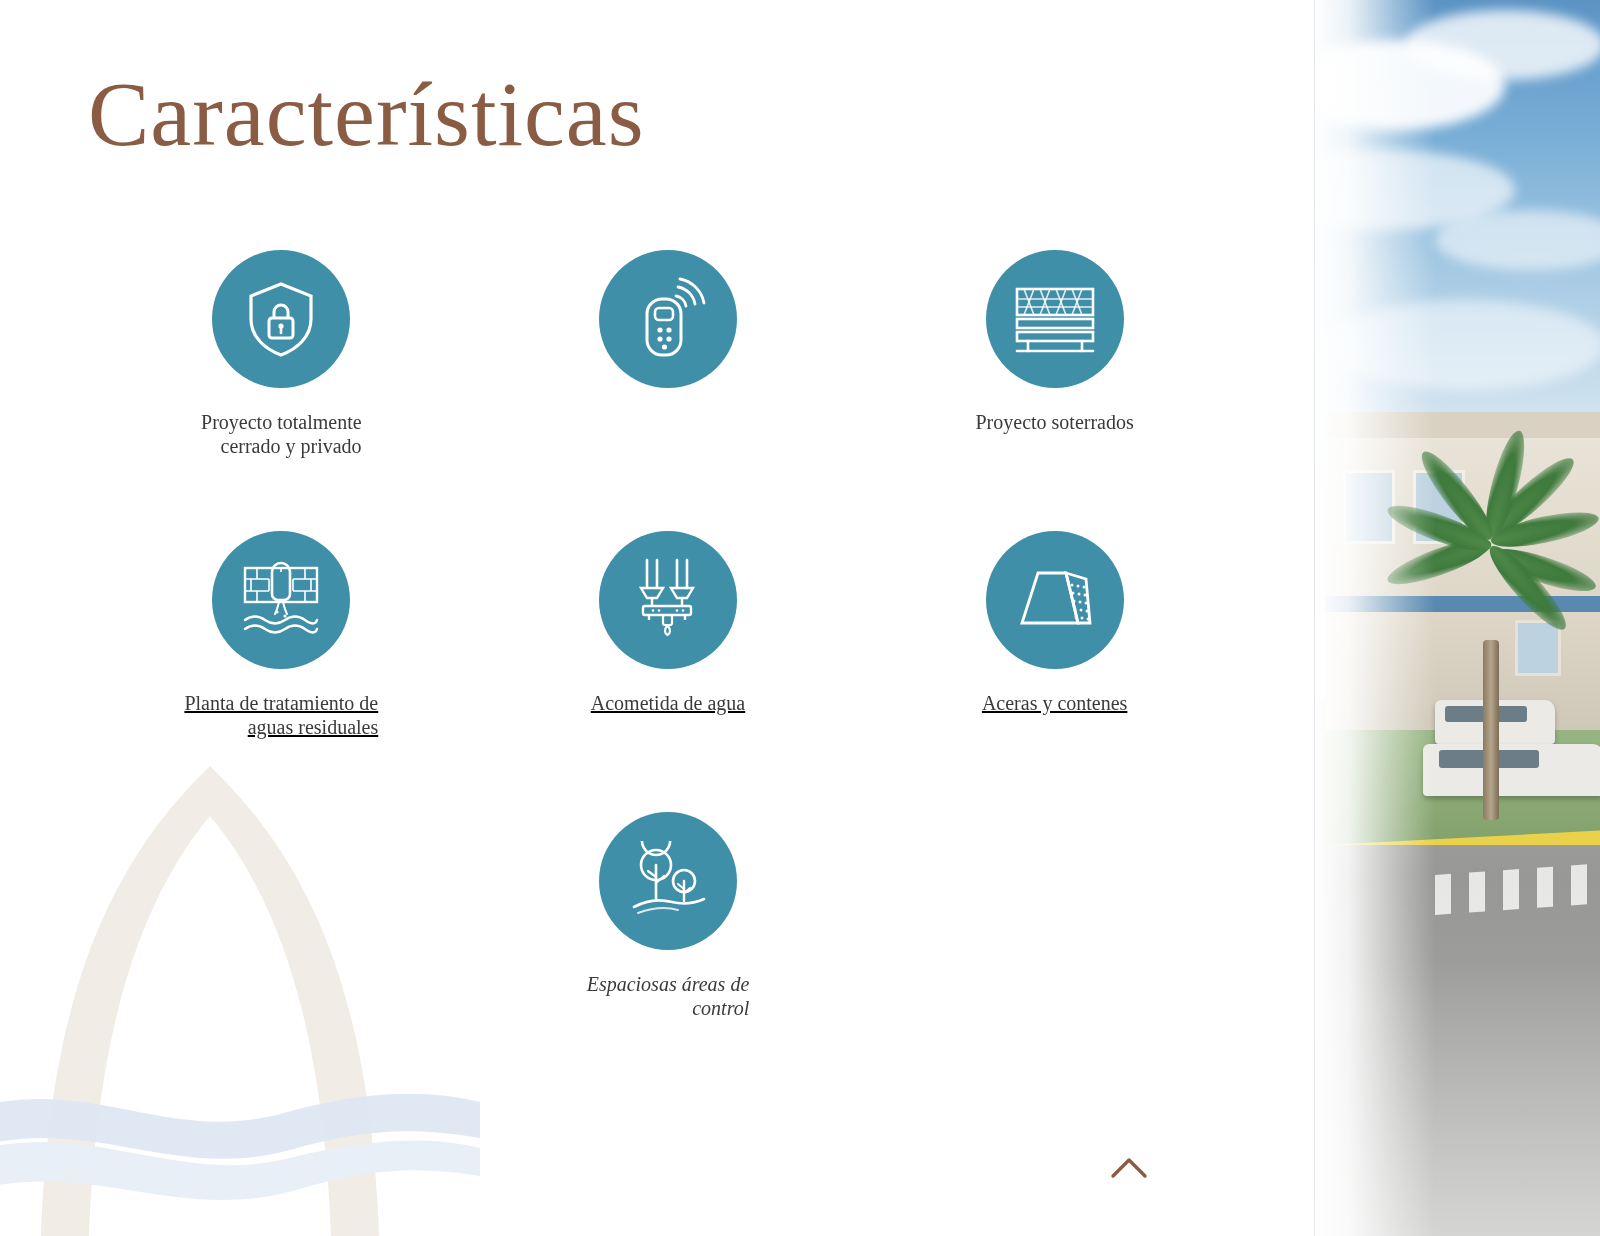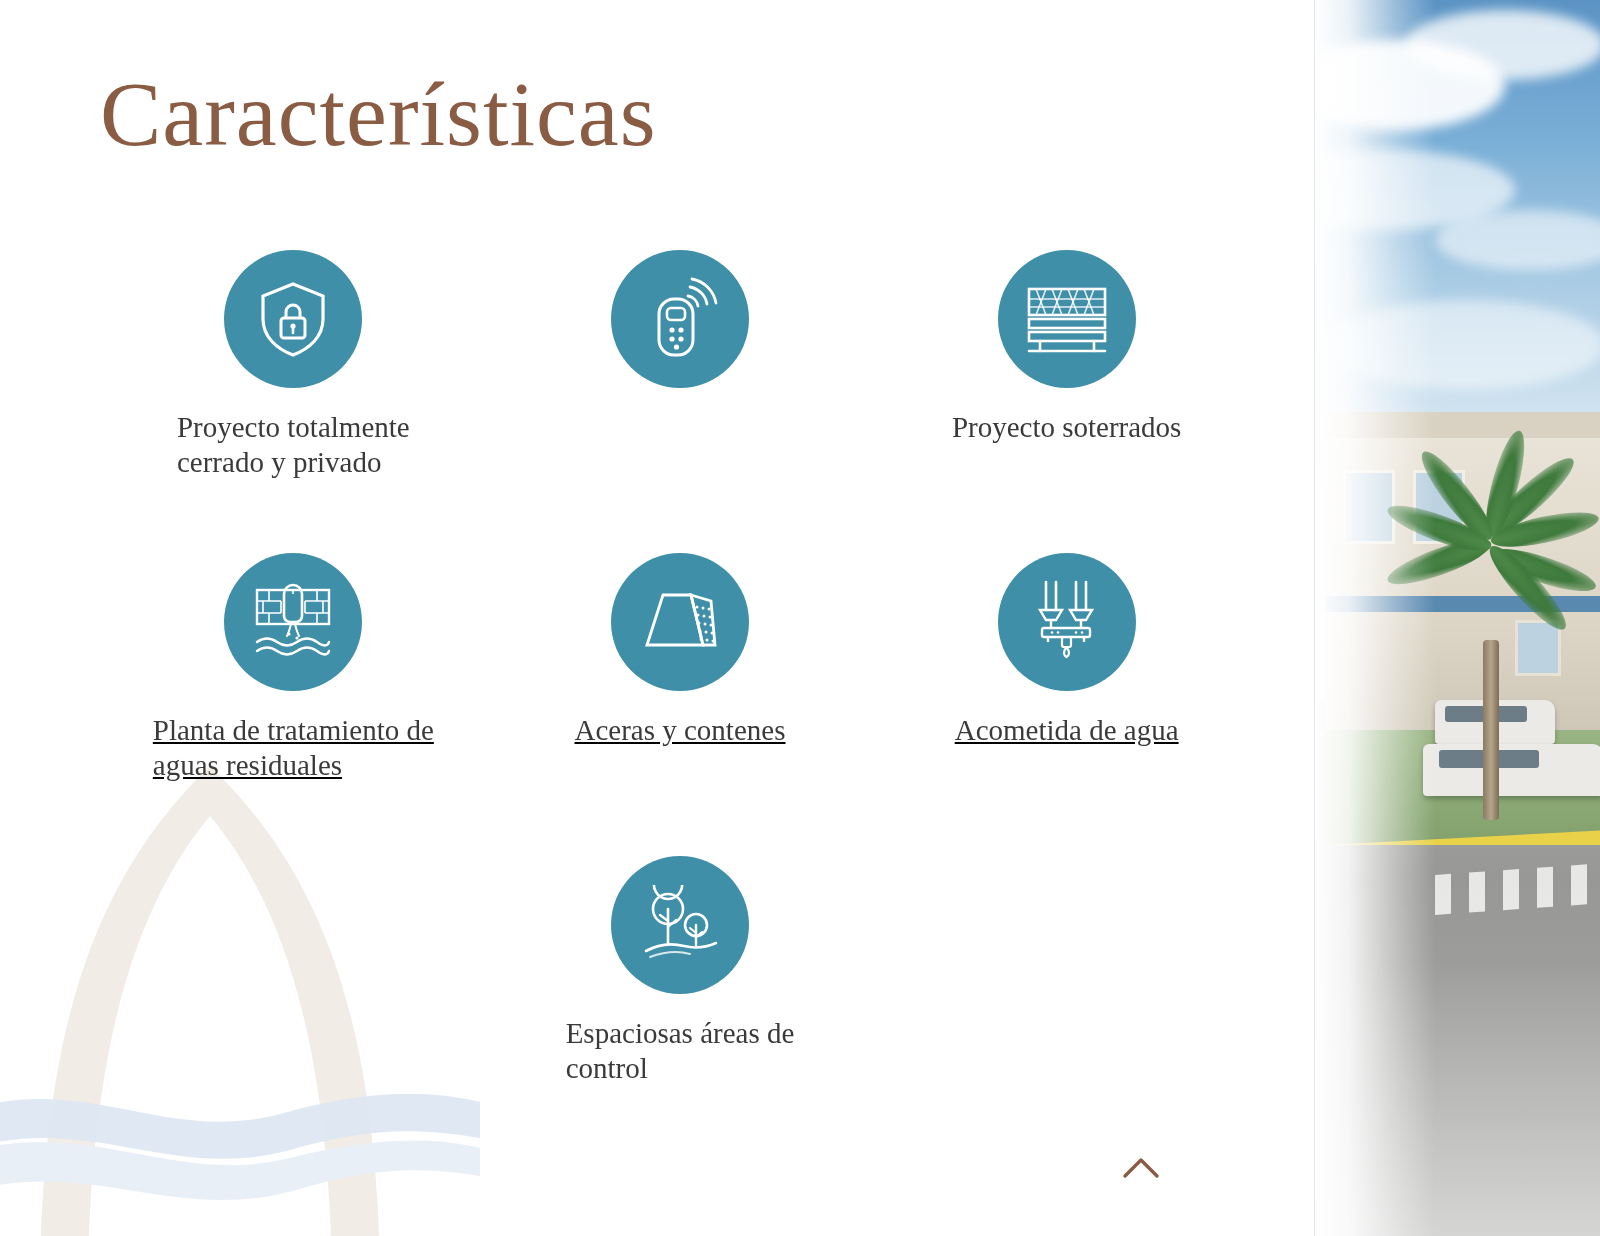--- a/index.html
+++ b/index.html
@@ -115,21 +115,21 @@
     background: linear-gradient(0deg, rgba(255,255,255,0.55) 0%, rgba(255,255,255,0) 100%);
   }
   .strip-divider {
     position: absolute; right: 285px; top: 0; width: 1px; height: 1236px;
     background: #e3e7ea;
   }
 
   
   .content {
     position: absolute;
-    left: 12px; top: 0;
+    left: 0; top: 0;
     width: 1165px;
     height: 1236px;
   }
   .title {
     position: absolute;
     left: 88px;
     top: 66px;
     font-family: "Liberation Serif", serif;
     font-size: 92px;
     line-height: 1.05;
@@ -161,30 +161,30 @@
     height: 138px;
     border-radius: 50%;
     background: #3f8fa8;
     display: flex;
     align-items: center;
     justify-content: center;
     margin-bottom: 22px;
   }
   .badge svg { display: block; }
   .caption {
-    text-align: left;
+    text-align: right;
     color: #3a3a3a;
-    font-size: 29px;
+    font-size: 20px;
     line-height: 1.22;
     font-family: "Liberation Serif", serif;
     max-width: 300px;
   }
 
   .row-2 { margin-top: 72px; text-decoration: underline; }
-  .row-3 { margin-top: 72px; }
+  .row-3 { margin-top: 72px; font-style: italic; }
 
   .scroll-top {
     position: absolute;
     left: 1105px;
     top: 1148px;
     width: 48px;
     height: 40px;
     display: flex;
     align-items: center;
     justify-content: center;
@@ -326,20 +326,42 @@
               <path d="M40 42 q-2 8 -4 12 M44 42 q2 8 4 12" stroke="#ffffff" stroke-width="2" stroke-linecap="round"></path>
               <circle cx="38" cy="52" r="1.6" fill="#ffffff"></circle>
               <circle cx="46" cy="56" r="1.6" fill="#ffffff"></circle>
               <path d="M6 60 q10 -7 20 0 t20 0 t20 0 t12 0" stroke="#ffffff" stroke-width="2.4" fill="none" stroke-linecap="round"></path>
               <path d="M6 69 q10 -7 20 0 t20 0 t20 0 t12 0" stroke="#ffffff" stroke-width="2.4" fill="none" stroke-linecap="round"></path>
             </svg>
           </div>
           <div class="caption">
             <span>Planta de tratamiento de</span><br>
             <span>aguas residuales</span>
+          </div>
+        </div>
+
+        <div class="cell">
+          <div class="badge">
+            <svg width="90" height="84" viewBox="0 0 90 84" fill="none">
+              <path d="M24 2 V30 M34 2 V30 M54 2 V30 M64 2 V30" stroke="#ffffff" stroke-width="2.6" stroke-linecap="round"></path>
+              <path d="M18 30 H40 L34 40 H24 Z" stroke="#ffffff" stroke-width="2.4" fill="none"></path>
+              <path d="M48 30 H70 L64 40 H54 Z" stroke="#ffffff" stroke-width="2.4" fill="none"></path>
+              <path d="M29 40 V48 M59 40 V48" stroke="#ffffff" stroke-width="2.4"></path>
+              <rect x="20" y="48" width="48" height="9" rx="2" stroke="#ffffff" stroke-width="2.4" fill="none"></rect>
+              <path d="M26 57 V62 M62 57 V62" stroke="#ffffff" stroke-width="2.4"></path>
+              <rect x="40" y="57" width="9" height="10" rx="2" stroke="#ffffff" stroke-width="2.2" fill="none"></rect>
+              <path d="M44.5 67 q-5 7 0 10 q5 -3 0 -10" stroke="#ffffff" stroke-width="2.2" fill="none"></path>
+              <circle cx="30" cy="52.5" r="1.3" fill="#ffffff"></circle>
+              <circle cx="36" cy="52.5" r="1.3" fill="#ffffff"></circle>
+              <circle cx="54" cy="52.5" r="1.3" fill="#ffffff"></circle>
+              <circle cx="60" cy="52.5" r="1.3" fill="#ffffff"></circle>
+            </svg>
+          </div>
+          <div class="caption">
+            <span>Acometida de agua</span>
           </div>
         </div>
 
         <div class="cell">
           <div class="badge">
             <svg width="86" height="70" viewBox="0 0 86 70" fill="none">
               <path d="M10 58 L26 8 H54 L66 58 Z" stroke="#ffffff" stroke-width="2.8" fill="none"></path>
               <path d="M54 8 L74 14 L78 58 L66 58 Z" stroke="#ffffff" stroke-width="2.8" fill="none"></path>
               <g fill="#ffffff" opacity=".95">
                 <circle cx="60" cy="20" r="1.5"></circle>
@@ -358,42 +380,20 @@
                   <circle cx="70" cy="53" r="1.5"></circle>
                   <circle cx="76" cy="54" r="1.5"></circle>
               </g>
             </svg>
           </div>
           <div class="caption">
             <span>Aceras y contenes</span>
           </div>
         </div>
 
-        <div class="cell">
-          <div class="badge">
-            <svg width="90" height="84" viewBox="0 0 90 84" fill="none">
-              <path d="M24 2 V30 M34 2 V30 M54 2 V30 M64 2 V30" stroke="#ffffff" stroke-width="2.6" stroke-linecap="round"></path>
-              <path d="M18 30 H40 L34 40 H24 Z" stroke="#ffffff" stroke-width="2.4" fill="none"></path>
-              <path d="M48 30 H70 L64 40 H54 Z" stroke="#ffffff" stroke-width="2.4" fill="none"></path>
-              <path d="M29 40 V48 M59 40 V48" stroke="#ffffff" stroke-width="2.4"></path>
-              <rect x="20" y="48" width="48" height="9" rx="2" stroke="#ffffff" stroke-width="2.4" fill="none"></rect>
-              <path d="M26 57 V62 M62 57 V62" stroke="#ffffff" stroke-width="2.4"></path>
-              <rect x="40" y="57" width="9" height="10" rx="2" stroke="#ffffff" stroke-width="2.2" fill="none"></rect>
-              <path d="M44.5 67 q-5 7 0 10 q5 -3 0 -10" stroke="#ffffff" stroke-width="2.2" fill="none"></path>
-              <circle cx="30" cy="52.5" r="1.3" fill="#ffffff"></circle>
-              <circle cx="36" cy="52.5" r="1.3" fill="#ffffff"></circle>
-              <circle cx="54" cy="52.5" r="1.3" fill="#ffffff"></circle>
-              <circle cx="60" cy="52.5" r="1.3" fill="#ffffff"></circle>
-            </svg>
-          </div>
-          <div class="caption">
-            <span>Acometida de agua</span>
-          </div>
-        </div>
-
       </div>
 
       <div class="row row-3">
 
         <div class="cell empty"></div>
 
         <div class="cell">
           <div class="badge">
             <svg width="84" height="80" viewBox="0 0 84 80" fill="none">
               <path d="M30 10 a14 14 0 1 1 0.1 0 z" stroke="#ffffff" stroke-width="2.6" fill="none" transform="translate(0,4)"></path>

